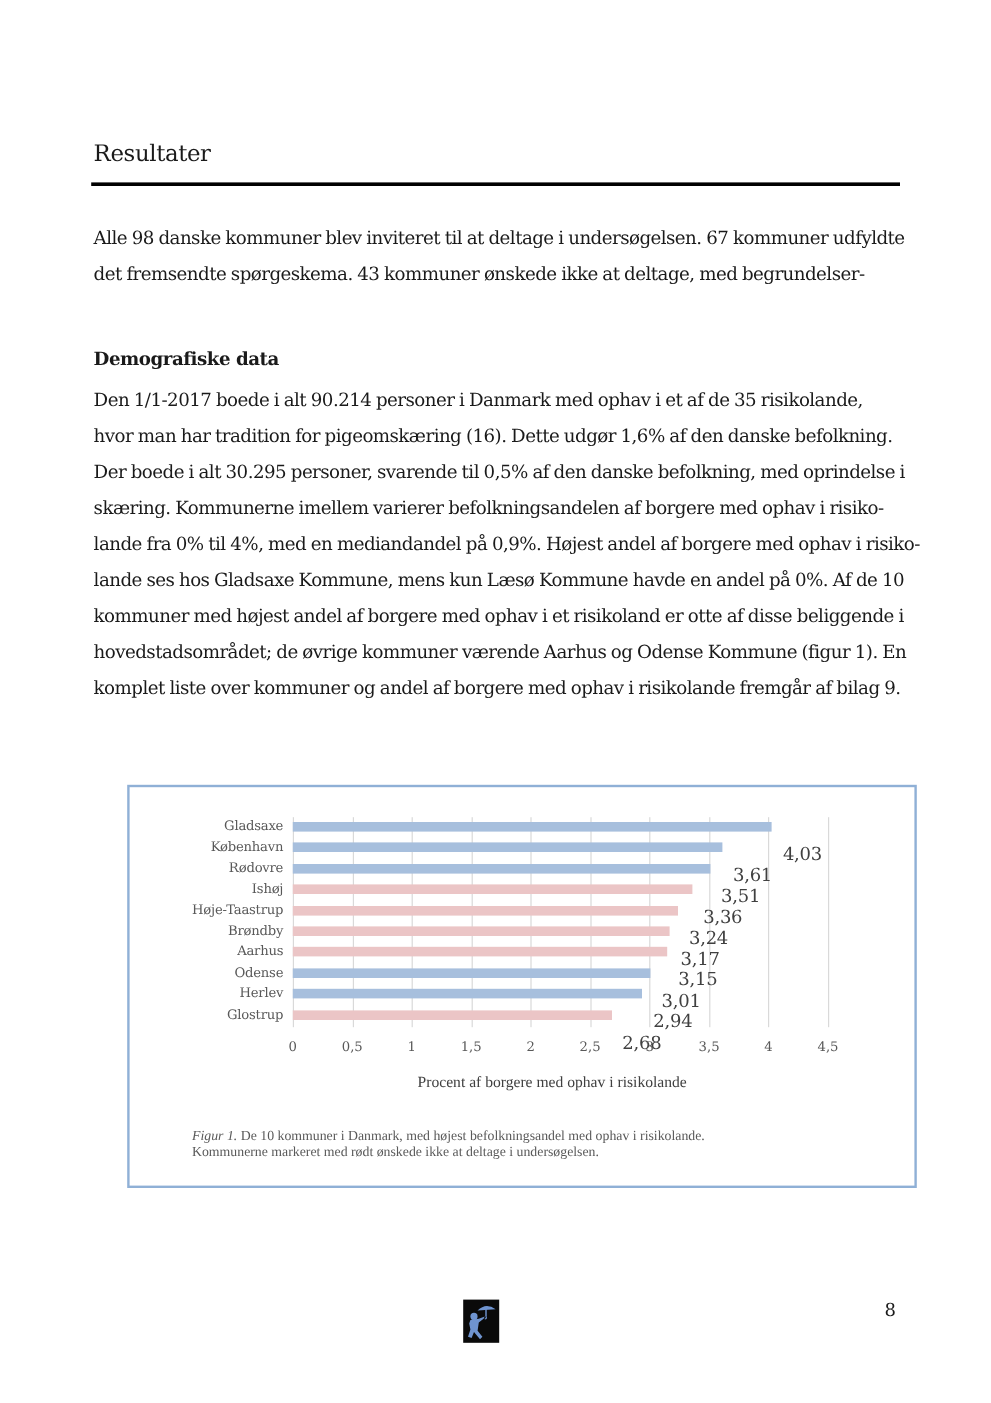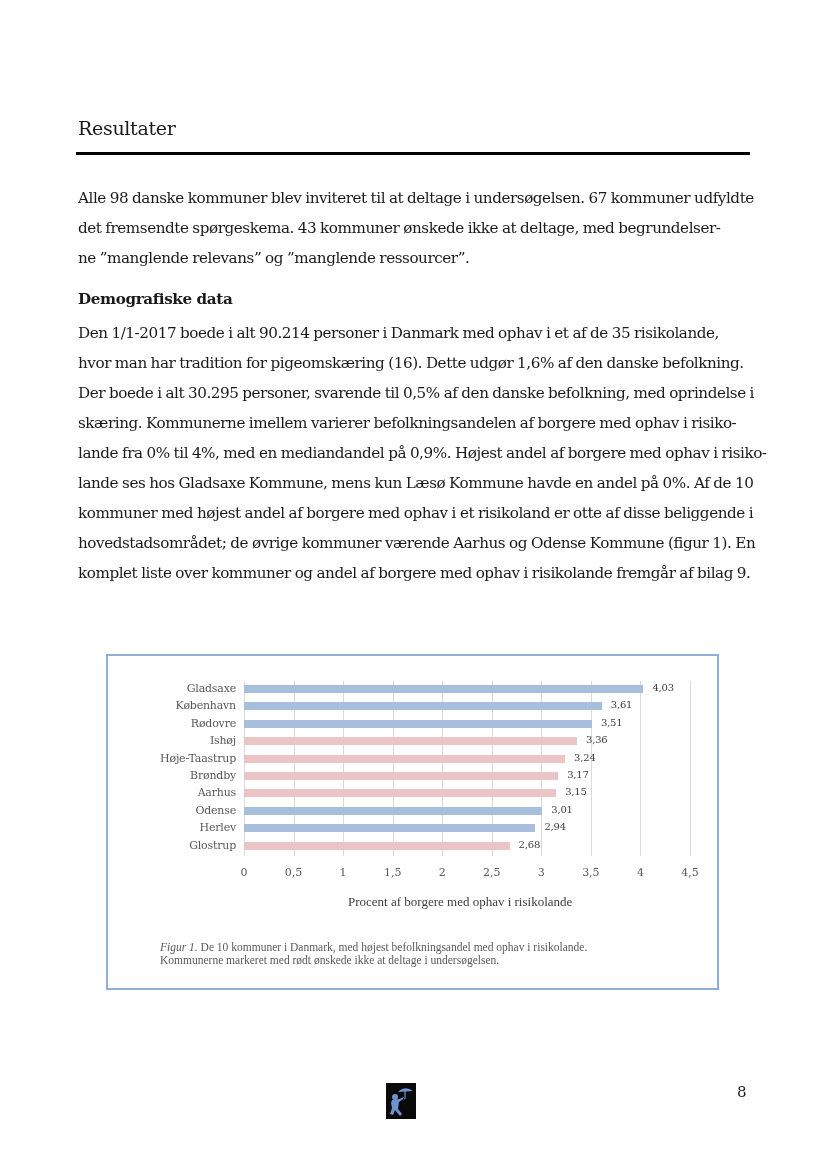--- a/index.html
+++ b/index.html
@@ -4,45 +4,44 @@
   <style>
     html, body { margin: 0; padding: 0; background: #ffffff; }
     body { width: 826px; height: 1169px; position: relative; overflow: hidden; font-family: "DejaVu Serif", serif; color: #1a1a1a; }
     .heading { position: absolute; left: 78px; top: 117px; font-size: 19px; font-family: "DejaVu Serif", serif; letter-spacing: -0.3px; }
     .rule { position: absolute; left: 76px; top: 152px; width: 674px; height: 3px; background: #000; }
     .para { position: absolute; left: 78px; width: 680px; font-size: 15.2px; line-height: 30px; letter-spacing: -0.45px; word-spacing: -0.5px; }
     .para .line { display: block; white-space: nowrap; }
     .p1 { top: 183px; }
     .subhead { position: absolute; left: 78px; top: 290px; font-size: 15.2px; font-weight: bold; letter-spacing: -0.4px; }
     .p2 { top: 318px; }
-    .figure { position: absolute; left: 106px; top: 654px; width: 609px; height: 332px; border: 2px solid #8fb0d6; box-sizing: content-box; }
+    .figure { position: absolute; left: 106px; top: 654px; width: 609px; height: 332px; border: 2px solid #8fb0d6; box-sizing: content-box; padding-left: 45px; }
     .chart { position: absolute; left: 0; top: 0; width: 609px; height: 332px; }
     .cat-label { position: absolute; right: 0; font-size: 11px; color: #595959; font-family: "DejaVu Serif", serif; letter-spacing: -0.2px; }
     .labels { position: absolute; left: 30px; width: 98px; top: 0; }
     .plot { position: absolute; left: 136px; top: 25px; width: 446px; height: 175px; }
     .grid { position: absolute; top: 0; width: 1px; height: 175px; background: #d9d9d9; }
     .bar { position: absolute; left: 0; height: 8px; }
-    .val { position: absolute; font-size: 10px; color: #404040; font-family: "DejaVu Serif", serif; letter-spacing: -0.2px; }
+    .val { position: absolute; font-size: 15px; color: #404040; font-family: "DejaVu Serif", serif; letter-spacing: -0.2px; margin-top: 21px; }
     .tick { position: absolute; top: 210px; font-size: 11px; color: #595959; font-family: "DejaVu Serif", serif; transform: translateX(-50%); }
     .xlabel { position: absolute; top: 238px; left: 240px; font-size: 13px; color: #404040; font-family: "Liberation Serif", serif; }
     .caption { position: absolute; left: 52px; top: 285px; font-size: 11.5px; color: #595959; font-family: "Liberation Serif", serif; line-height: 13px; }
     .caption .ital { font-style: italic; }
     .logo { position: absolute; left: 386px; top: 1083px; width: 30px; height: 36px; background: #0a0a0a; }
     .pagenum { position: absolute; left: 737px; top: 1083px; font-size: 15px; font-family: "DejaVu Serif", serif; }
   </style>
 </head>
 <body>
 
 <div class="heading">Resultater</div>
 <div class="rule"></div>
 
 <div class="para p1">
   <span class="line">Alle 98 danske kommuner blev inviteret til at deltage i undersøgelsen. 67 kommuner udfyldte</span>
   <span class="line">det fremsendte spørgeskema. 43 kommuner ønskede ikke at deltage, med begrundelser-</span>
-  <span class="line">ne ”manglende relevans” og ”manglende ressourcer”.</span>
 </div>
 
 <div class="subhead">Demografiske data</div>
 
 <div class="para p2">
   <span class="line">Den 1/1-2017 boede i alt 90.214 personer i Danmark med ophav i et af de 35 risikolande,</span>
   <span class="line">hvor man har tradition for pigeomskæring (16). Dette udgør 1,6% af den danske befolkning.</span>
   <span class="line">Der boede i alt 30.295 personer, svarende til 0,5% af den danske befolkning, med oprindelse i</span>
   <span class="line">skæring. Kommunerne imellem varierer befolkningsandelen af borgere med ophav i risiko-</span>
   <span class="line">lande fra 0% til 4%, med en mediandandel på 0,9%. Højest andel af borgere med ophav i risiko-</span>

